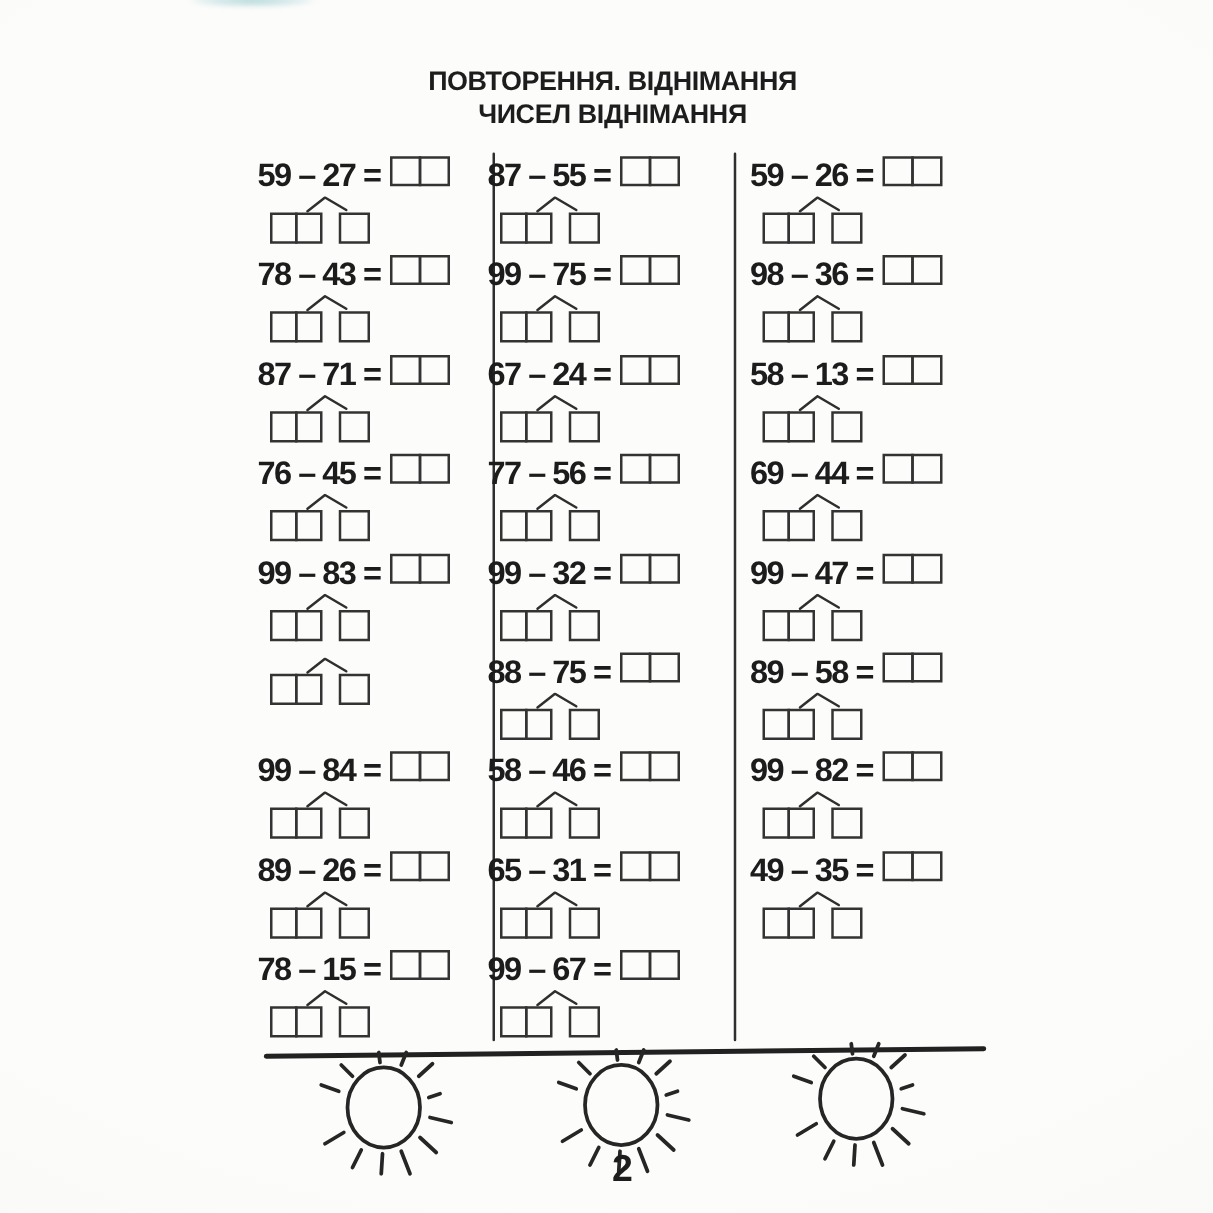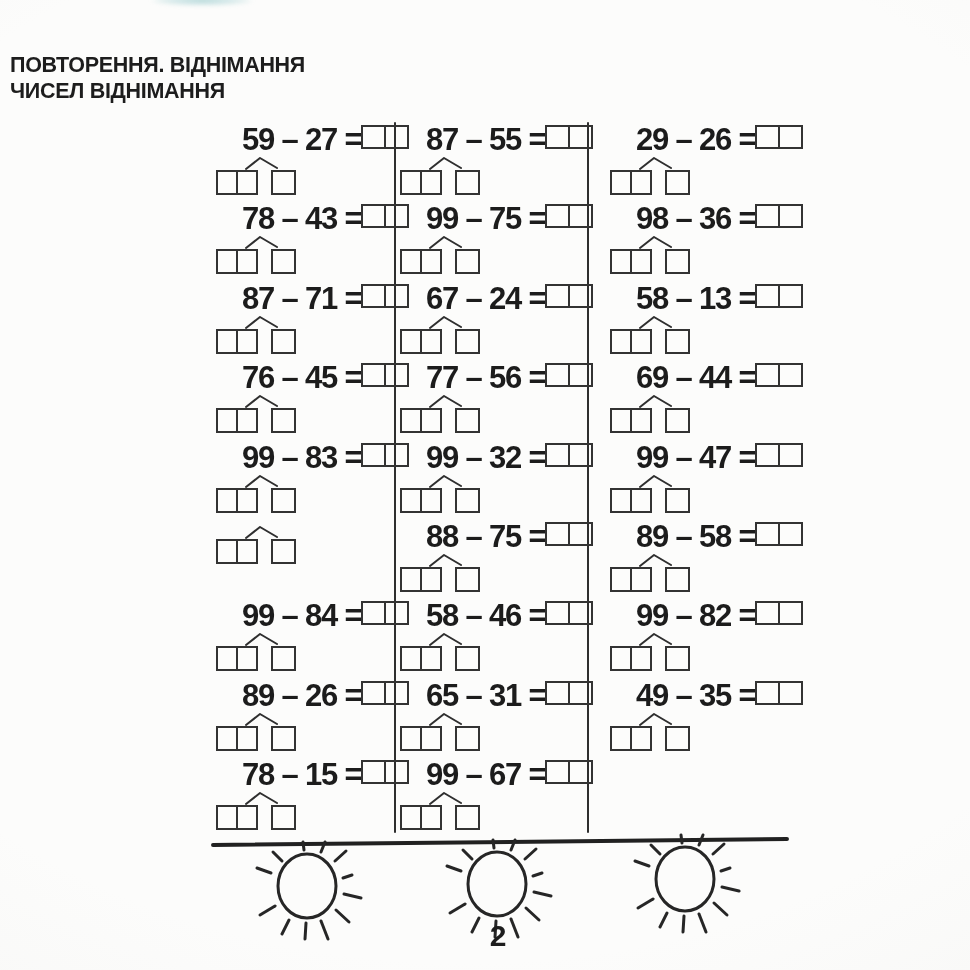--- a/index.html
+++ b/index.html
@@ -23,20 +23,21 @@
   }
   
   .smudge{
     position:absolute;left:146px;top:-7px;width:140px;height:15px;
     background:radial-gradient(ellipse 50% 50% at 40% 50%, rgba(90,170,175,0.45), rgba(120,190,195,0.18) 60%, transparent 75%);
     filter:blur(2px);
     border-radius:50%;
   }
   .title{
     position:absolute;left:10px;right:0;top:52px;margin:0;
+    text-align:center;
     font-size:21.5px;font-weight:700;letter-spacing:-0.3px;
     line-height:26px;color:#1d1d1d;
   }
   .title span{display:block;}
   .vline{
     position:absolute;top:122px;height:711px;width:2.4px;
     background:#2e2e2e;border-radius:1px;
   }
   .v1{left:394px;}
   .v2{left:587px;}
@@ -44,22 +45,22 @@
     position:absolute;top:126px;
     display:flex;flex-direction:column;
   }
   .col1{left:206px;}
   .col2{left:390px;}
   .col3{left:600px;}
   .problem{height:79.4px;box-sizing:border-box;}
   .eq-row{display:flex;align-items:flex-start;height:28px;}
   .expr{
     display:inline-block;min-width:106px;
-    font-size:31px;font-weight:700;letter-spacing:-1.2px;
-    line-height:28px;color:#1c1c1c;white-space:nowrap;margin-left:36px;
+    font-size:26px;font-weight:700;letter-spacing:-1.2px;
+    line-height:28px;color:#1c1c1c;white-space:nowrap;
   }
   .cell{
     display:inline-block;background:transparent;
     border:2.5px solid #333;box-sizing:content-box;
     vertical-align:top;
   }
   .answer-pair{display:inline-flex;margin-top:-1px;}
   .answer-pair .cell{width:21px;height:20px;}
   .answer-pair .cell + .cell{margin-left:-2.5px;}
   .decomp{
@@ -453,21 +454,21 @@
         <span class="cell"></span>
         <span class="cell"></span>
       </span>
       <span class="cell dsingle"></span>
     </div>
   </div>
 </div>
   <div class="col col3">
   <div class="problem">
     <div class="eq-row">
-      <span class="expr">29 – 26 =</span>
+      <span class="expr">59 – 26 =</span>
       <span class="answer-pair">
         <span class="cell"></span>
         <span class="cell"></span>
       </span>
     </div>
     <div class="decomp">
       <svg class="fork" width="40" height="14" viewBox="0 0 40 14">
         <polyline points="2,12 16,1 33,11" fill="none" stroke="currentColor" stroke-width="2" stroke-linejoin="round" stroke-linecap="round"></polyline>
       </svg>
       <span class="dpair">

